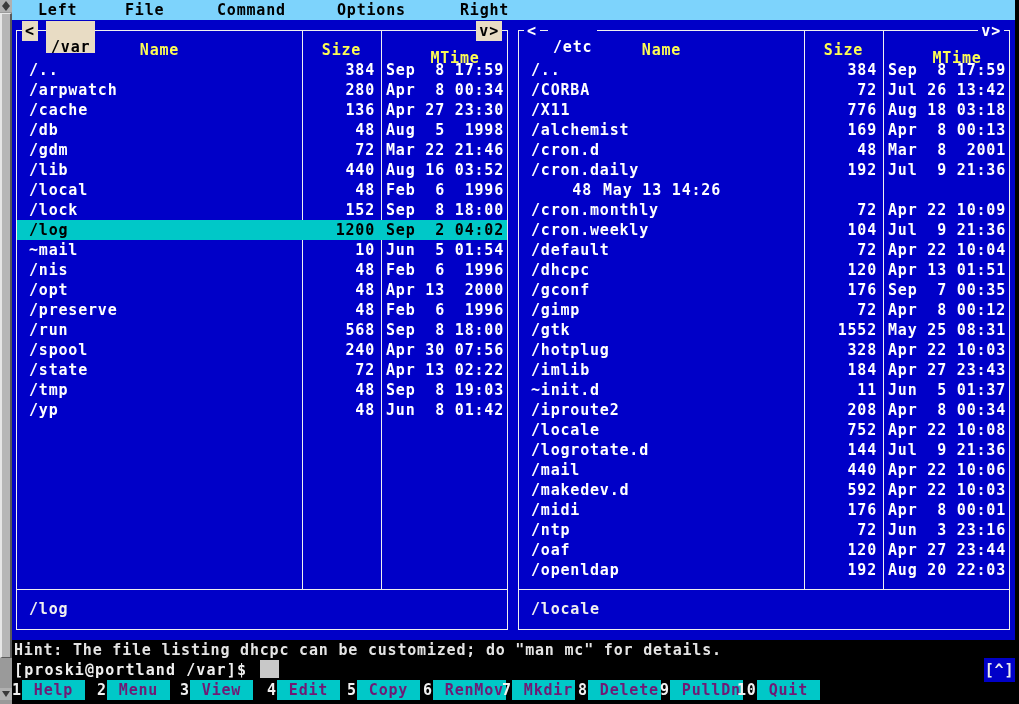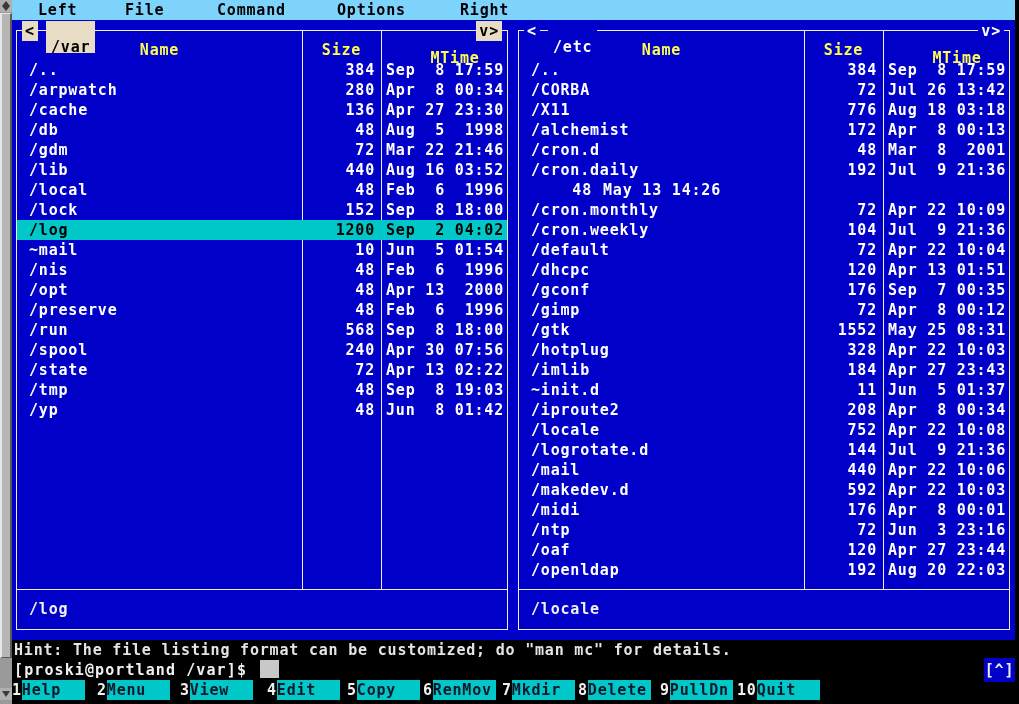--- a/index.html
+++ b/index.html
@@ -66,21 +66,21 @@
 
   .cmd-line { position:absolute; left:2px; top:660px; height:20px; color:#f0f0f0; white-space:pre; letter-spacing:1.1px; }
   .cursor { display:inline-block; width:19px; height:18px; background:#c8c8c8; vertical-align:-3px; margin-left:13px; }
 
   .screen-btn { position:absolute; left:972px; top:658px; width:31px; height:24px; background:#0000c8;
     color:#ececec; text-align:center; line-height:24px; }
 
   .fkey-bar { position:absolute; left:0; top:680px; width:100%; height:20px; }
   .fkey { position:absolute; top:0; height:20px; display:flex; cursor:default; }
   .fkey-num { color:#f0f0f0; }
-  .fkey-label { background:#00c8c8; color:#0f172a; min-width:63px; padding-right:2px; white-space:pre; }
+  .fkey-label { background:#00c8c8; color:#701a75; min-width:63px; padding-right:2px; white-space:pre;padding-left:12px; }
 </style>
 </head>
 <body>
 
 <div class="scrollbar">
   <div class="sb-cap-top"></div>
   <div class="sb-thumb"></div>
   <div class="sb-cap-bottom"></div>
 </div>
 
@@ -221,21 +221,21 @@
             <span class="fsize">72</span>
             <span class="fdate">Jul 26 13:42</span>
           </div>
           <div class="file-row">
             <span class="fname">/X11</span>
             <span class="fsize">776</span>
             <span class="fdate">Aug 18 03:18</span>
           </div>
           <div class="file-row">
             <span class="fname">/alchemist</span>
-            <span class="fsize">172</span>
+            <span class="fsize">169</span>
             <span class="fdate">Apr  8 00:13</span>
           </div>
           <div class="file-row">
             <span class="fname">/cron.d</span>
             <span class="fsize">48</span>
             <span class="fdate">Mar  8  2001</span>
           </div>
           <div class="file-row">
             <span class="fname">/cron.daily</span>
             <span class="fsize">192</span>
@@ -340,21 +340,21 @@
             <span class="fsize">192</span>
             <span class="fdate">Aug 20 22:03</span>
           </div>
         </div>
       <div class="hsep"></div>
       <div class="mini-status">/locale</div>
     </div>
 
   </div>
 
-  <div class="hint-line">Hint: The file listing format can be customized; do "man mc" for details.</div>
+  <div class="hint-line">Hint: The file listing dhcpc can be customized; do "man mc" for details.</div>
 
   <div class="cmd-line"><span>[proski@portland /var]$</span><span class="cursor"></span></div>
 
   <div class="screen-btn">[^]</div>
 
   <div class="fkey-bar" id="fkeybar">
       <div class="fkey" style="left: 0px;">
         <span class="fkey-num">1</span>
         <span class="fkey-label">Help</span>
       </div>

